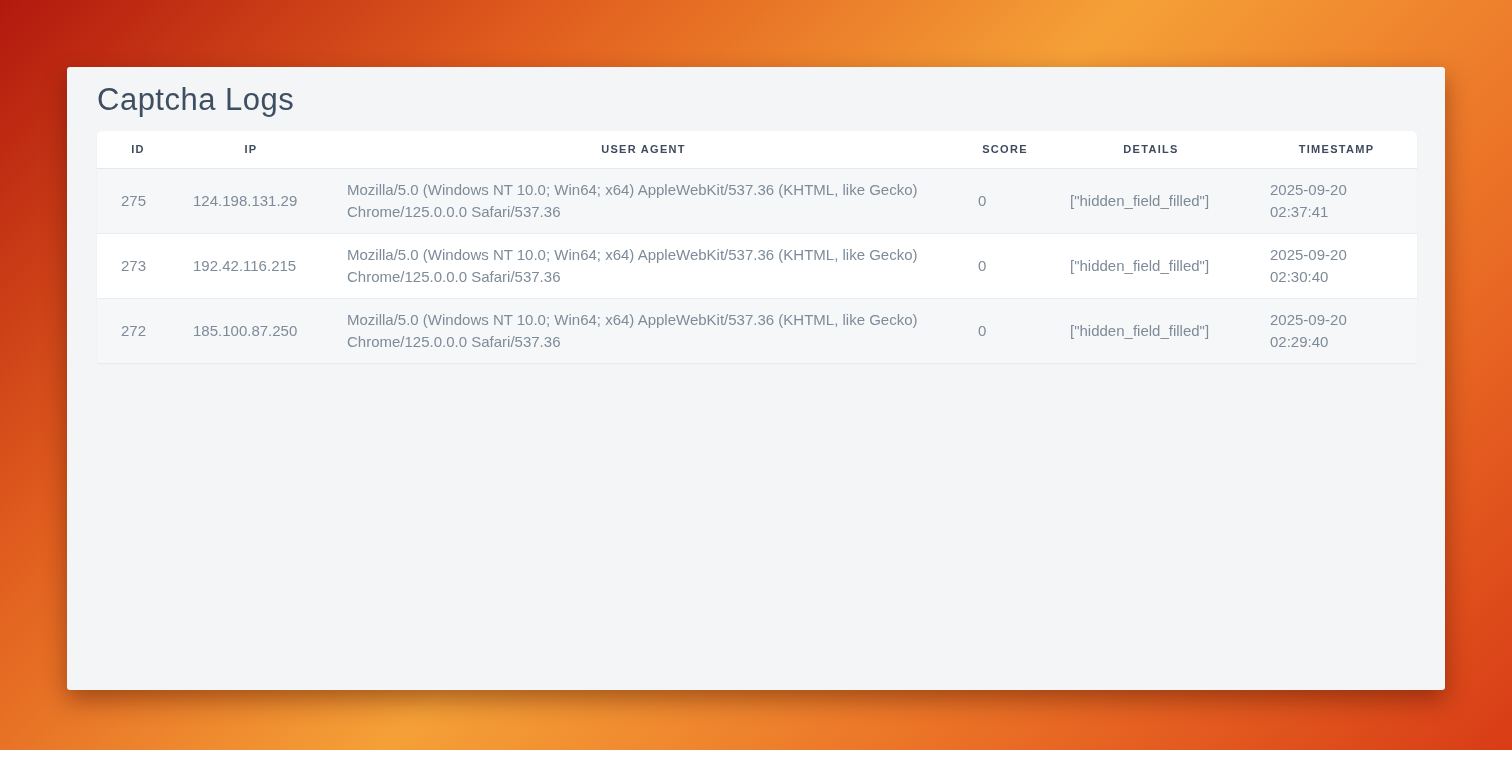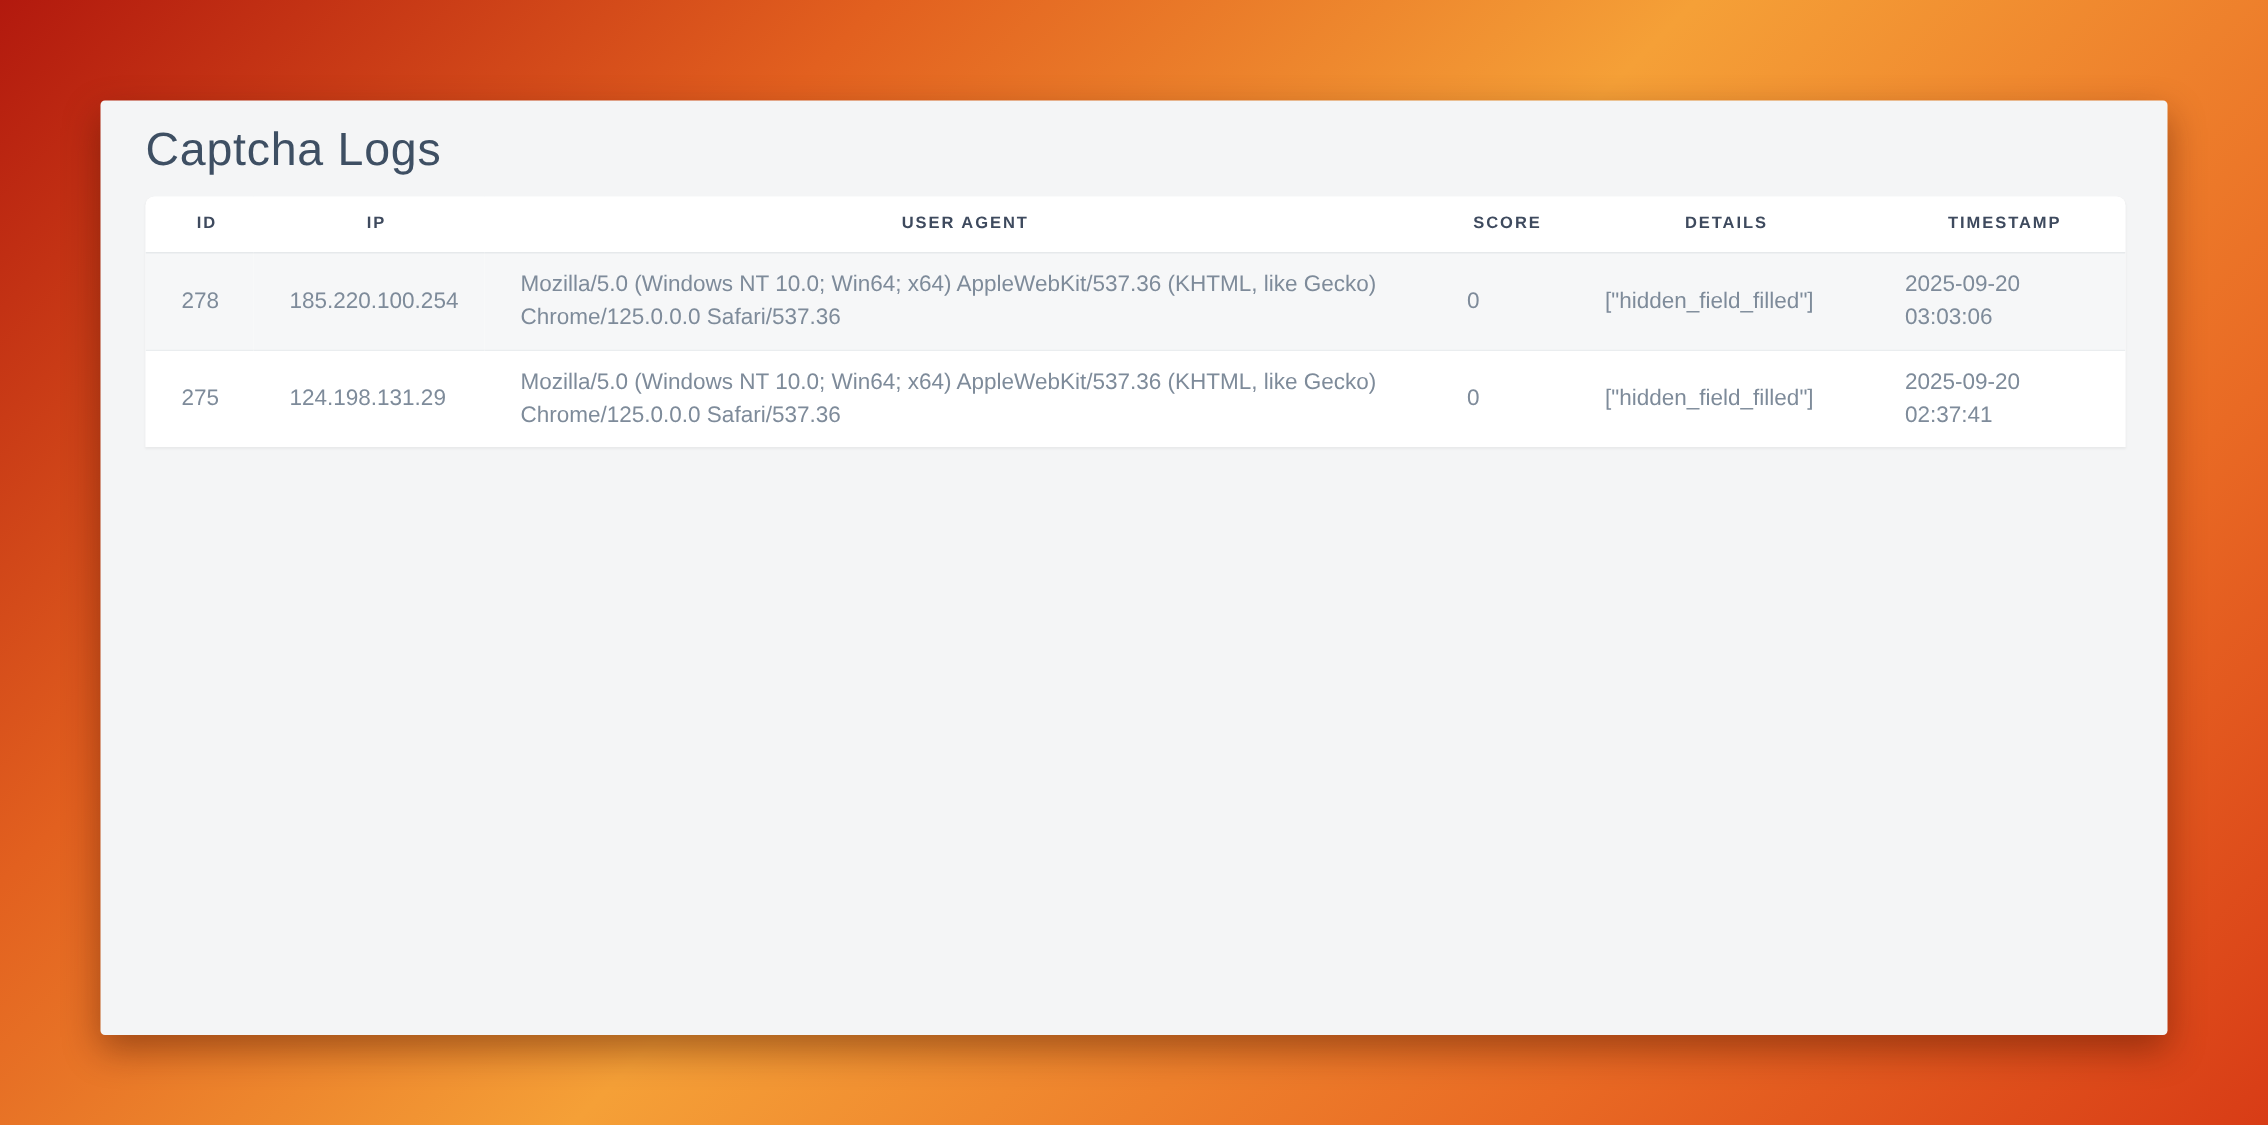--- a/index.html
+++ b/index.html
@@ -111,32 +111,40 @@
             <th>ID</th>
             <th>IP</th>
             <th>USER AGENT</th>
             <th>SCORE</th>
             <th>DETAILS</th>
             <th>TIMESTAMP</th>
           </tr>
         </thead>
         <tbody id="rows">
             <tr>
-    <td>278</td>
-    <td>185.220.100.254</td>
-    <td>Mozilla/5.0 (Windows NT 10.0; Win64; x64) AppleWebKit/537.36 (KHTML, like Gecko) Chrome/125.0.0.0 Safari/537.36</td>
-    <td>0</td>
-    <td>["hidden_field_filled"]</td>
-    <td>2025-09-20 03:03:06</td>
-  </tr>
-            <tr>
     <td>275</td>
     <td>124.198.131.29</td>
     <td>Mozilla/5.0 (Windows NT 10.0; Win64; x64) AppleWebKit/537.36 (KHTML, like Gecko) Chrome/125.0.0.0 Safari/537.36</td>
     <td>0</td>
     <td>["hidden_field_filled"]</td>
     <td>2025-09-20 02:37:41</td>
+  </tr>
+            <tr>
+    <td>273</td>
+    <td>192.42.116.215</td>
+    <td>Mozilla/5.0 (Windows NT 10.0; Win64; x64) AppleWebKit/537.36 (KHTML, like Gecko) Chrome/125.0.0.0 Safari/537.36</td>
+    <td>0</td>
+    <td>["hidden_field_filled"]</td>
+    <td>2025-09-20 02:30:40</td>
+  </tr>
+            <tr>
+    <td>272</td>
+    <td>185.100.87.250</td>
+    <td>Mozilla/5.0 (Windows NT 10.0; Win64; x64) AppleWebKit/537.36 (KHTML, like Gecko) Chrome/125.0.0.0 Safari/537.36</td>
+    <td>0</td>
+    <td>["hidden_field_filled"]</td>
+    <td>2025-09-20 02:29:40</td>
   </tr>
           </tbody>
       </table>
     </div>
   </div>
 </div>
 
 </body></html>

